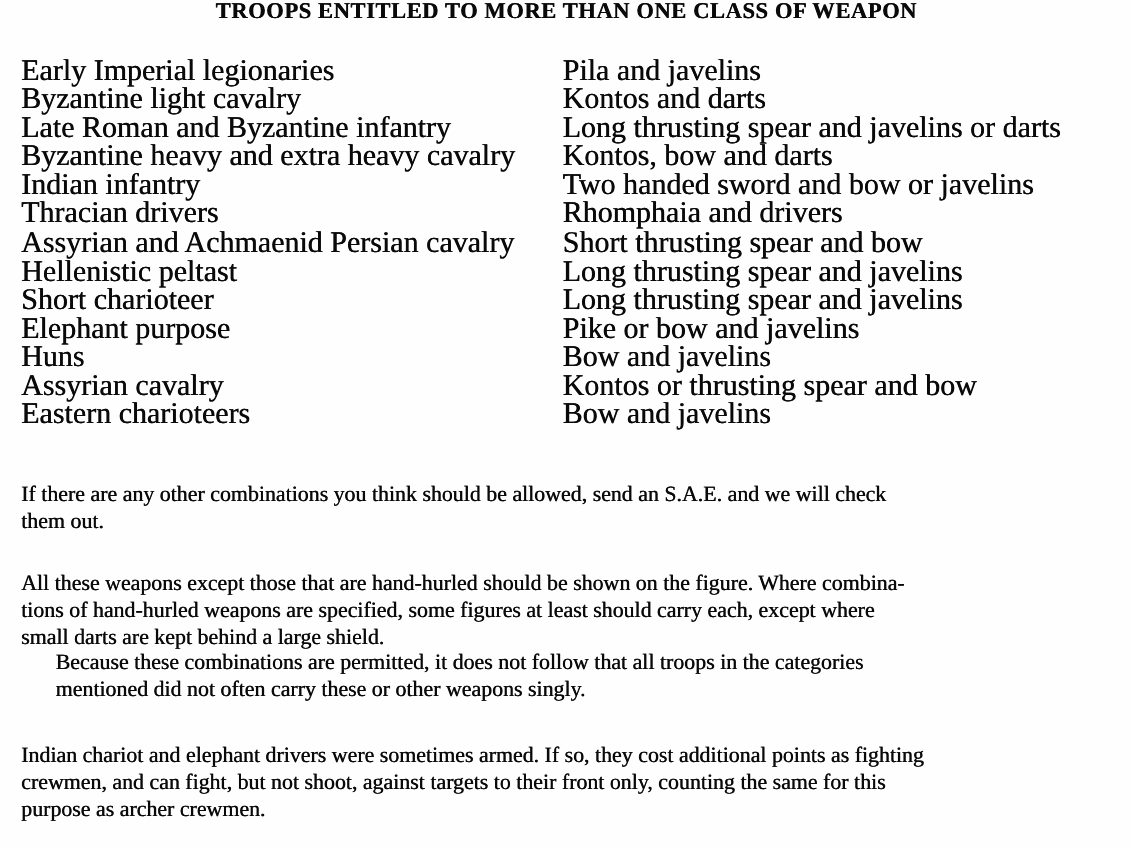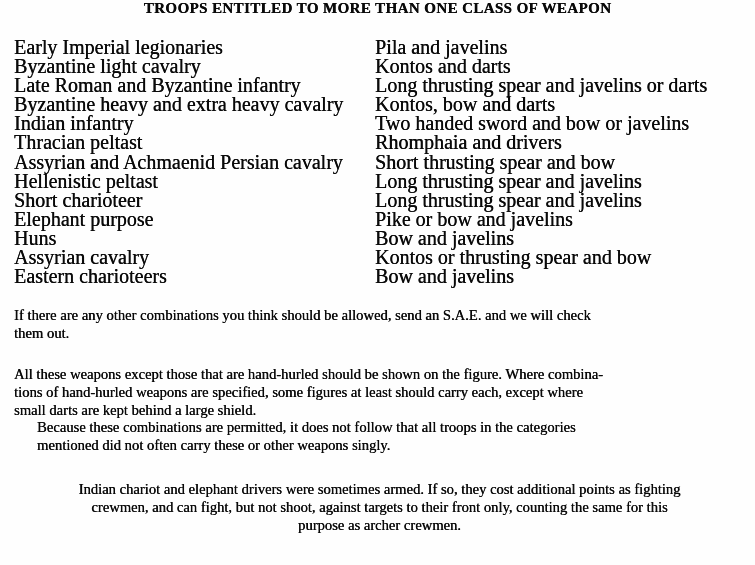--- a/index.html
+++ b/index.html
@@ -44,24 +44,24 @@
   .cell-weapons {
     flex: 1 1 auto;
     white-space: nowrap;
   }
   .body-para {
     margin: 0 10px 0 14px;
     font-size: 14.6px;
     line-height: 17.6px;
     white-space: pre-line;
   }
-  .para-sae        { margin-top: 21px; }
+  .para-sae        { margin-top: 36px; }
   .para-shown      { margin-top: 24px; }
   .para-permitted  { margin-top: 0; margin-left: 37px;    }
-  .para-drivers    { margin-top: 27px; text-align: center; }
+  .para-drivers    { margin-top: 27px; }
 </style>
 </head>
 <body>
 
 <div class="page">
 
   <h1 class="doc-title">TROOPS ENTITLED TO MORE THAN ONE CLASS OF WEAPON</h1>
 
   <div class="weapon-table">
     <div class="weapon-row">
@@ -78,21 +78,21 @@
     </div>
     <div class="weapon-row">
       <span class="cell-troop">Byzantine heavy and extra heavy cavalry</span>
       <span class="cell-weapons">Kontos, bow and darts</span>
     </div>
     <div class="weapon-row">
       <span class="cell-troop">Indian infantry</span>
       <span class="cell-weapons">Two handed sword and bow or javelins</span>
     </div>
     <div class="weapon-row">
-      <span class="cell-troop">Thracian peltast</span>
+      <span class="cell-troop">Thracian drivers</span>
       <span class="cell-weapons">Rhomphaia and drivers</span>
     </div>
     <div class="weapon-row">
       <span class="cell-troop">Assyrian and Achmaenid Persian cavalry</span>
       <span class="cell-weapons">Short thrusting spear and bow</span>
     </div>
     <div class="weapon-row">
       <span class="cell-troop">Hellenistic peltast</span>
       <span class="cell-weapons">Long thrusting spear and javelins</span>
     </div>

